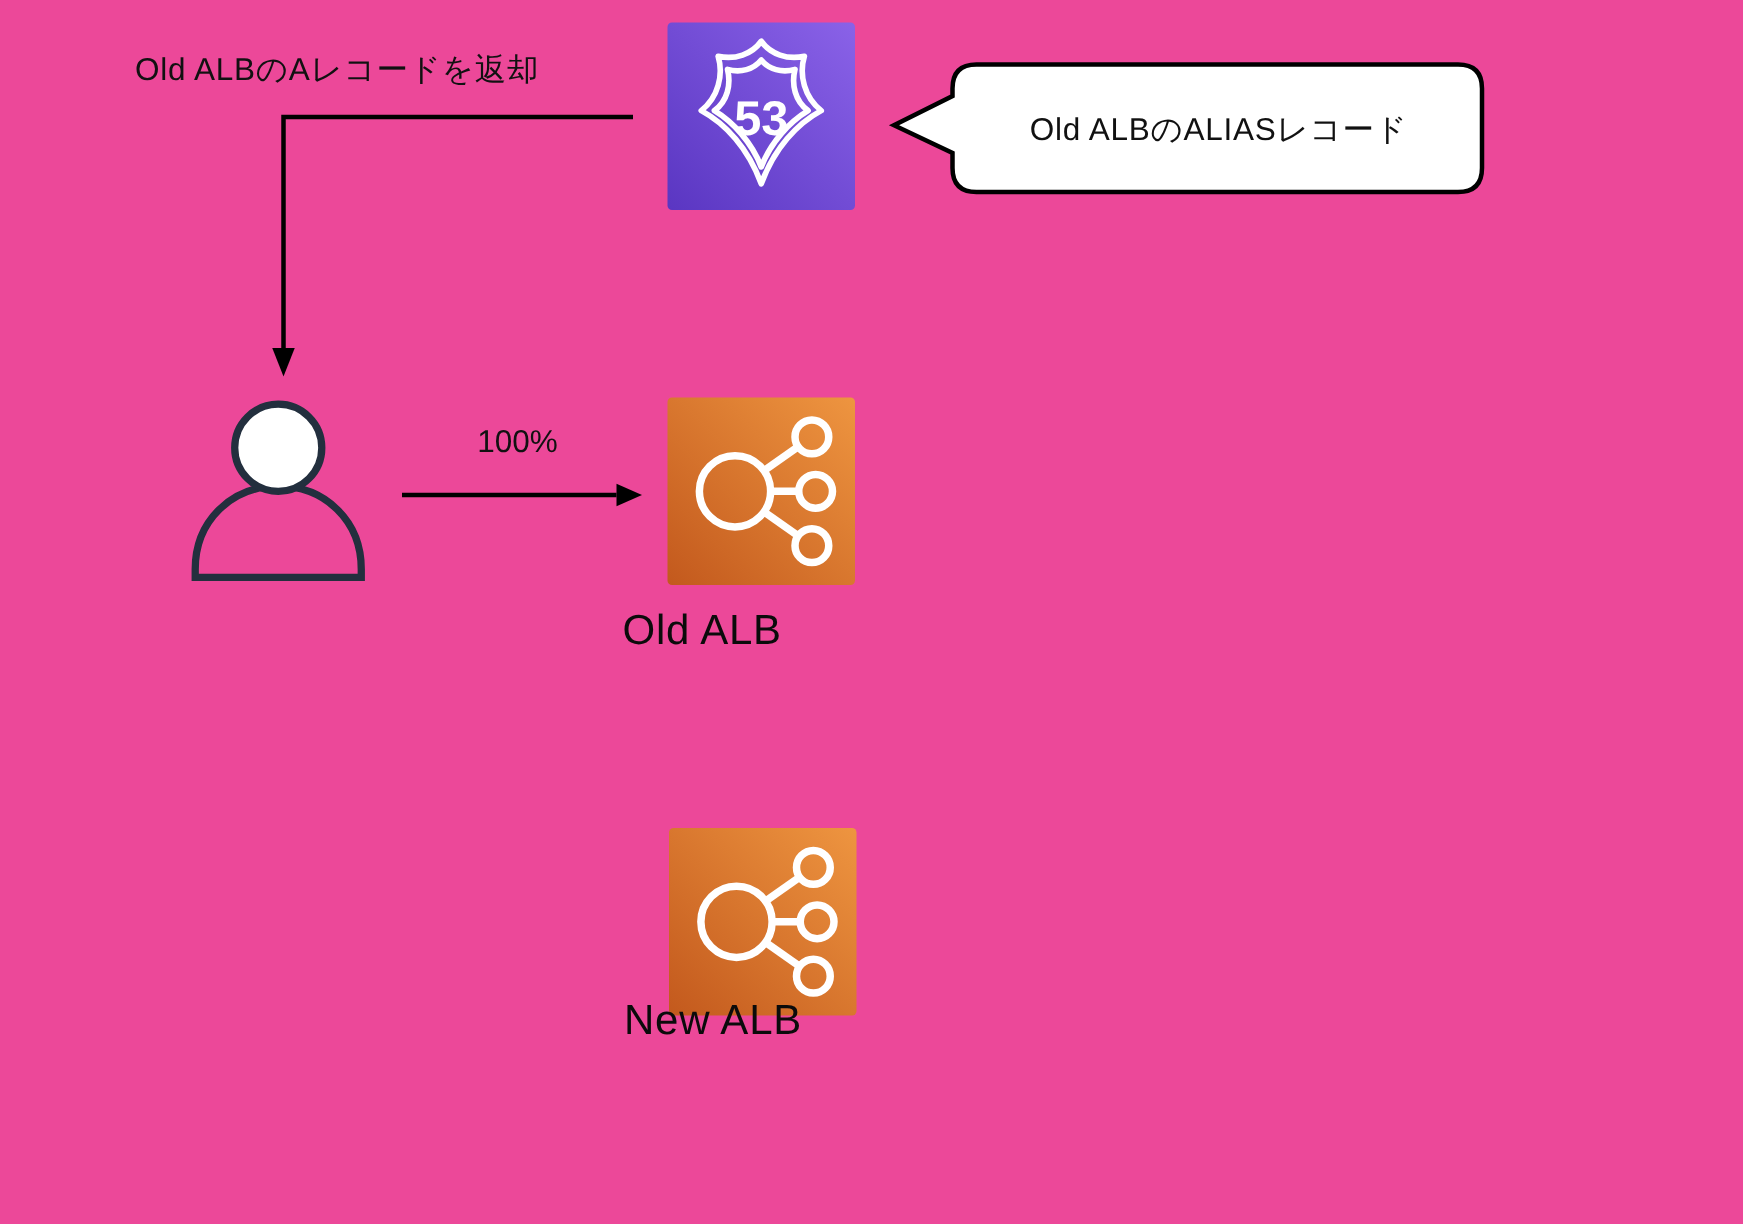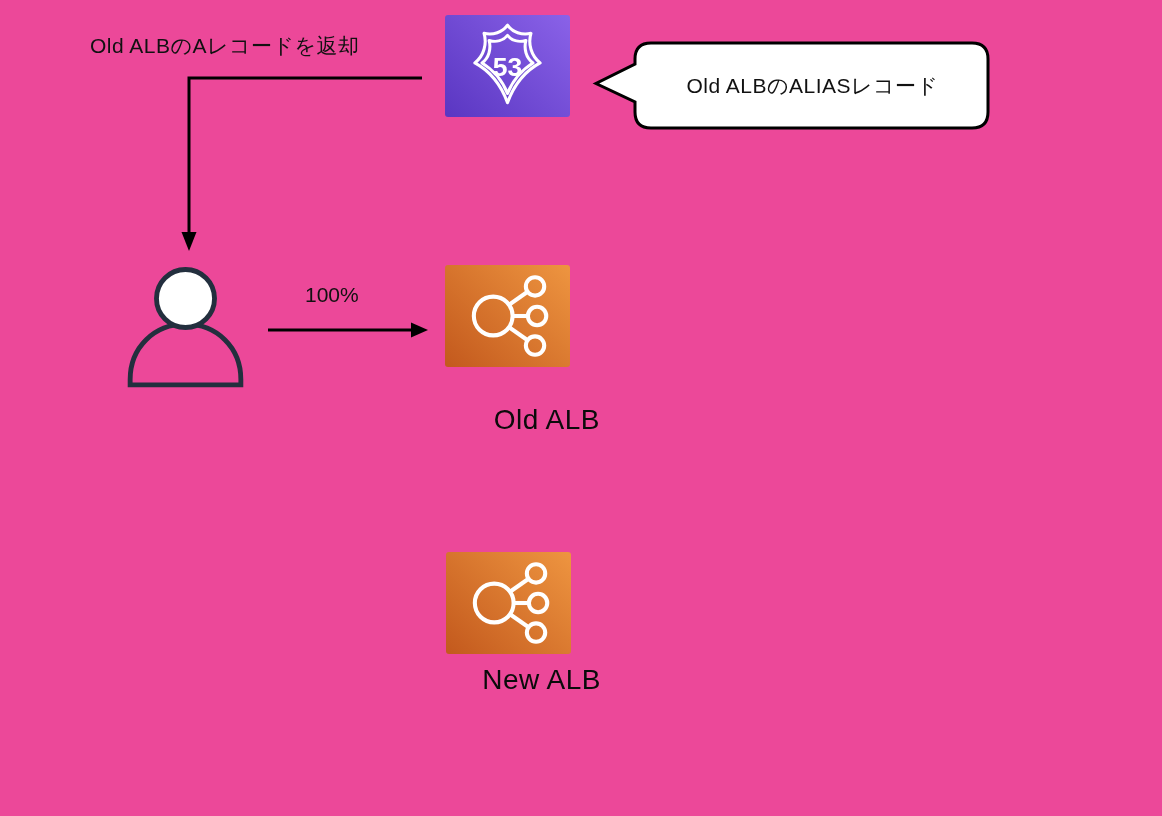--- a/index.html
+++ b/index.html
@@ -17,41 +17,41 @@
   .abs { position: absolute; }
 
   .return-label {
     left: 90px; top: 32px;
     font-size: 21px; color: #111111;
     white-space: nowrap;
     letter-spacing: 0.5px;
   }
 
   .aws-icon {
-    width: 125px; height: 102px;
+    width: 125px; height: 125px;
     border-radius: 3px;
     display: flex; align-items: center; justify-content: center;
   }
   .route53-icon { left: 445px; top: 15px; background: linear-gradient(45deg, #5a36c2, #8a62e8); }
   .old-alb-icon { left: 445px; top: 265px; background: linear-gradient(45deg, #c3591d, #ee9540); }
   .new-alb-icon { left: 446px; top: 552px; background: linear-gradient(45deg, #c3591d, #ee9540); }
   .aws-icon svg { width: 100%; height: 100%; display: block; }
 
   .alb-label {
-    width: 185px; text-align: right;
+    width: 185px; text-align: left;
     font-size: 28px; color: #0b0b0b;
     letter-spacing: 0.5px;
     white-space: nowrap;
   }
   .old-alb-label { left: 415px; top: 404px; }
   .new-alb-label { left: 416px; top: 664px; }
 
   .traffic-label {
     left: 305px; top: 283px;
-    width: 80px; text-align: left;
+    width: 80px; text-align: center;
     font-size: 21px; color: #111111;
   }
 
   .bubble-wrap { left: 593px; top: 40px; width: 400px; height: 92px; }
   .bubble-text {
     left: 637px; top: 42px; width: 351px; height: 87px;
     display: flex; align-items: center; justify-content: center;
     font-size: 21px; color: #111111;
     letter-spacing: 0.5px;
     white-space: nowrap;

